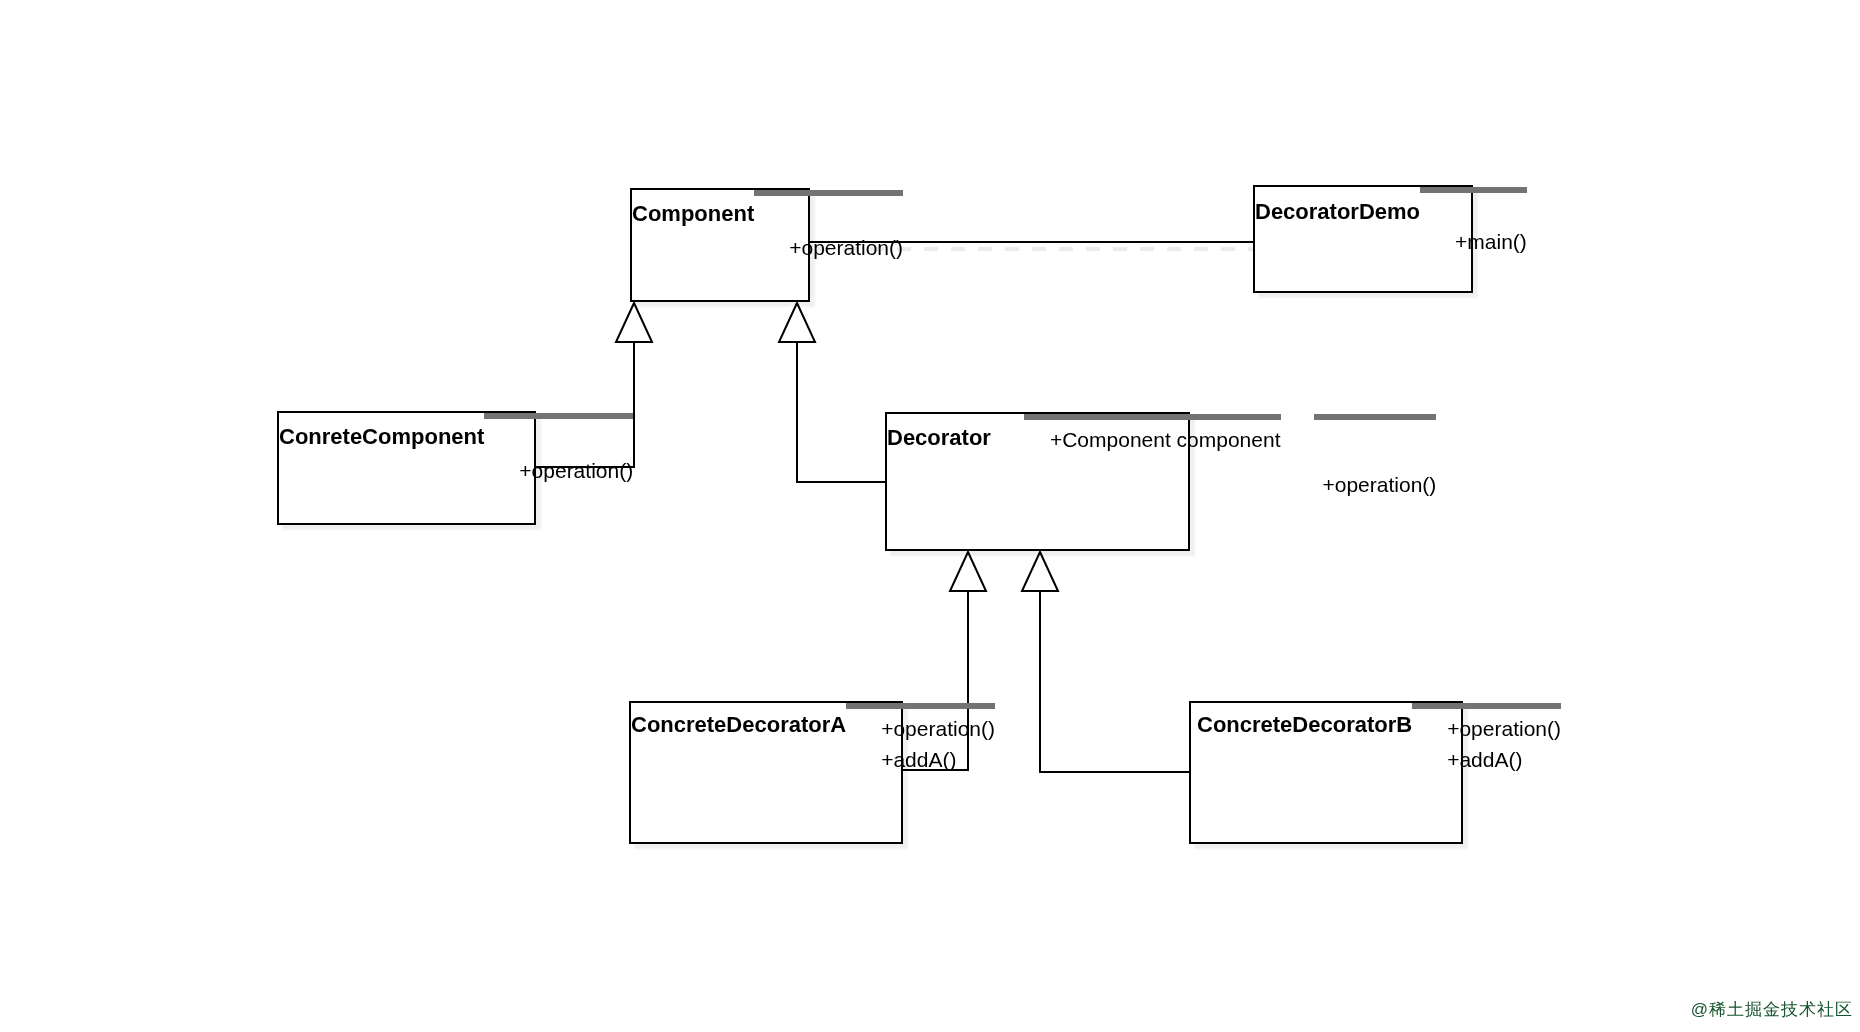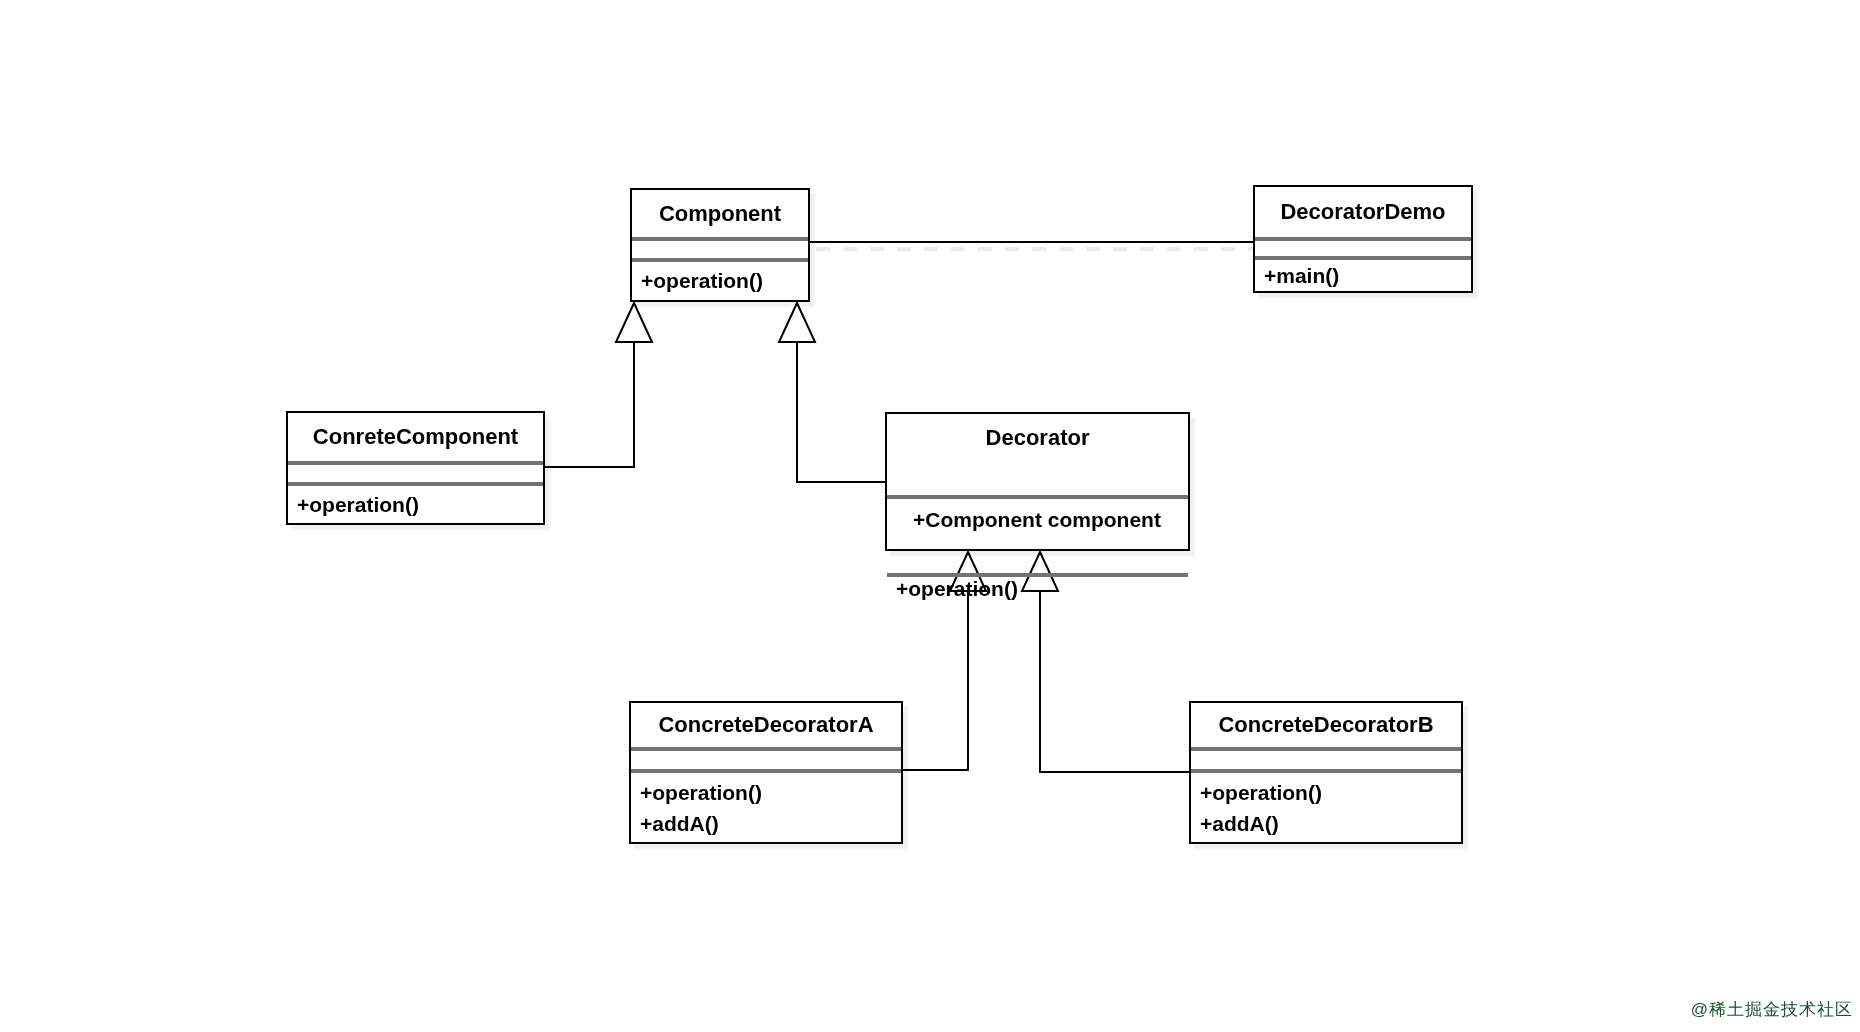--- a/index.html
+++ b/index.html
@@ -15,36 +15,35 @@
     background: #ffffff;
     overflow: hidden;
   }
   .uml-box {
     position: absolute;
     box-sizing: border-box;
     background: #ffffff;
     border: 2px solid #000000;
     box-shadow: 5px 5px 2px rgba(0,0,0,0.06);
     display: flex;
-    flex-direction: column;
+    flex-direction: row;
   }
   .uml-title {
     font-weight: bold;
     font-size: 22px;
     color: #000000;
     display: flex;
     align-items: center;
     justify-content: center;
     flex: 0 0 auto;
   }
   .uml-compartment {
-    border-top: 4px solid #737373;
+    border-top: 6px solid #737373;
     box-sizing: border-box;
     flex: 0 0 auto;
-    font-weight: bold;
   }
   .uml-attrs {
     font-size: 21px;
     color: #000000;
     display: flex;
     align-items: center;
     padding-left: 26px;
   }
   .uml-methods {
     font-size: 21px;
@@ -117,21 +116,21 @@
   </div>
 
   <div class="uml-box" style="left:1253px; top:185px; width:220px; height:108px;">
     <div class="uml-title" style="height:50px;">DecoratorDemo</div>
     <div class="uml-compartment uml-attrs" style="height:19px;"></div>
     <div class="uml-compartment uml-methods single">
       <span>+main()</span>
     </div>
   </div>
 
-  <div class="uml-box" style="left:286px; top:411px; width:259px; height:114px;">
+  <div class="uml-box" style="left:277px; top:411px; width:259px; height:114px;">
     <div class="uml-title" style="height:48px;">ConreteComponent</div>
     <div class="uml-compartment uml-attrs" style="height:21px;"></div>
     <div class="uml-compartment uml-methods single">
       <span>+operation()</span>
     </div>
   </div>
 
   <div class="uml-box" style="left:885px; top:412px; width:305px; height:139px;gap:33px;">
     <div class="uml-title" style="height:48px;">Decorator</div>
     <div class="uml-compartment uml-attrs" style="height:45px;">
@@ -145,21 +144,21 @@
   <div class="uml-box" style="left:629px; top:701px; width:274px; height:143px;">
     <div class="uml-title" style="height:44px;">ConcreteDecoratorA</div>
     <div class="uml-compartment uml-attrs" style="height:22px;"></div>
     <div class="uml-compartment uml-methods multi">
       <div>+operation()</div>
       <div>+addA()</div>
     </div>
   </div>
 
   <div class="uml-box" style="left:1189px; top:701px; width:274px; height:143px;">
-    <div class="uml-title" style="height:44px;">ConcreteDecoratorB</div>
+    <div class="uml-title" style="height:44px;padding-left:6px;">ConcreteDecoratorB</div>
     <div class="uml-compartment uml-attrs" style="height:22px;"></div>
     <div class="uml-compartment uml-methods multi">
       <div>+operation()</div>
       <div>+addA()</div>
     </div>
   </div>
 
   <div id="watermark">@稀土掘金技术社区</div>
 
 </div>

